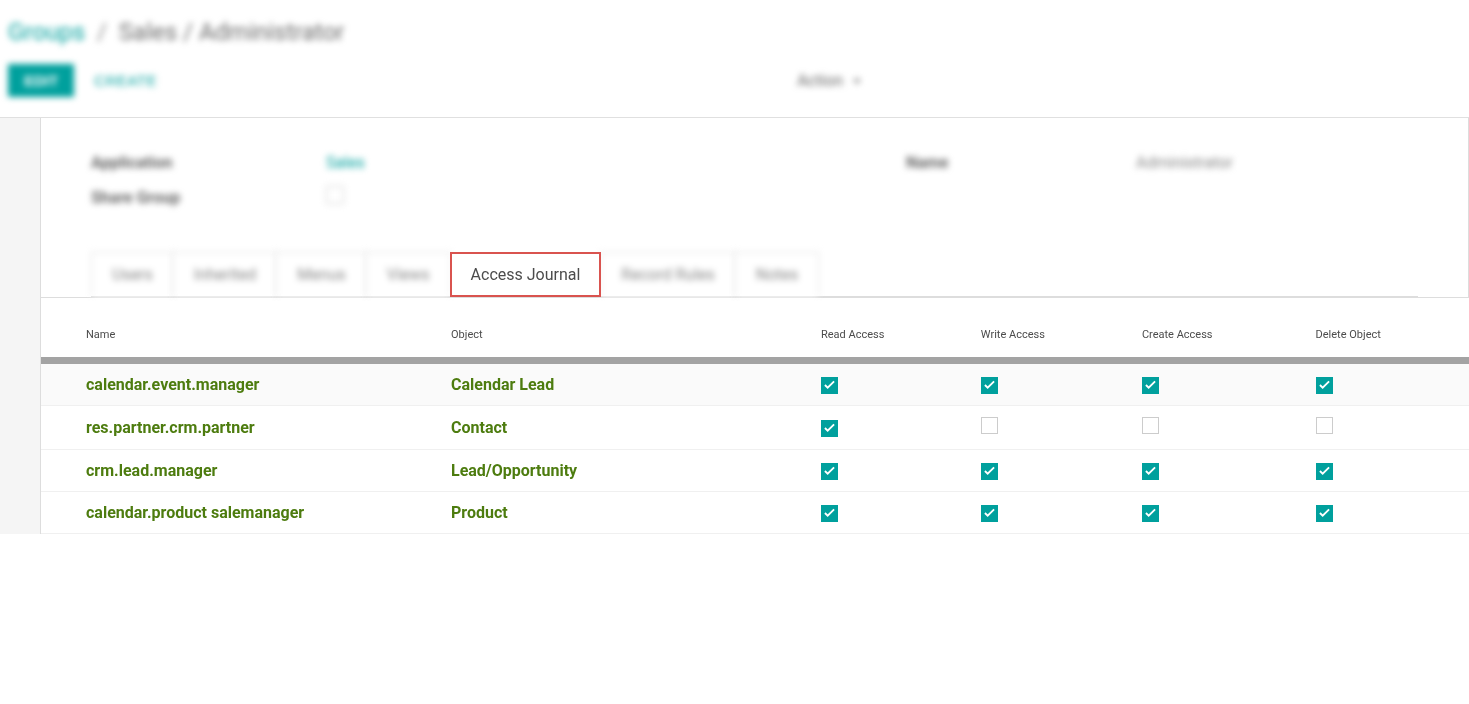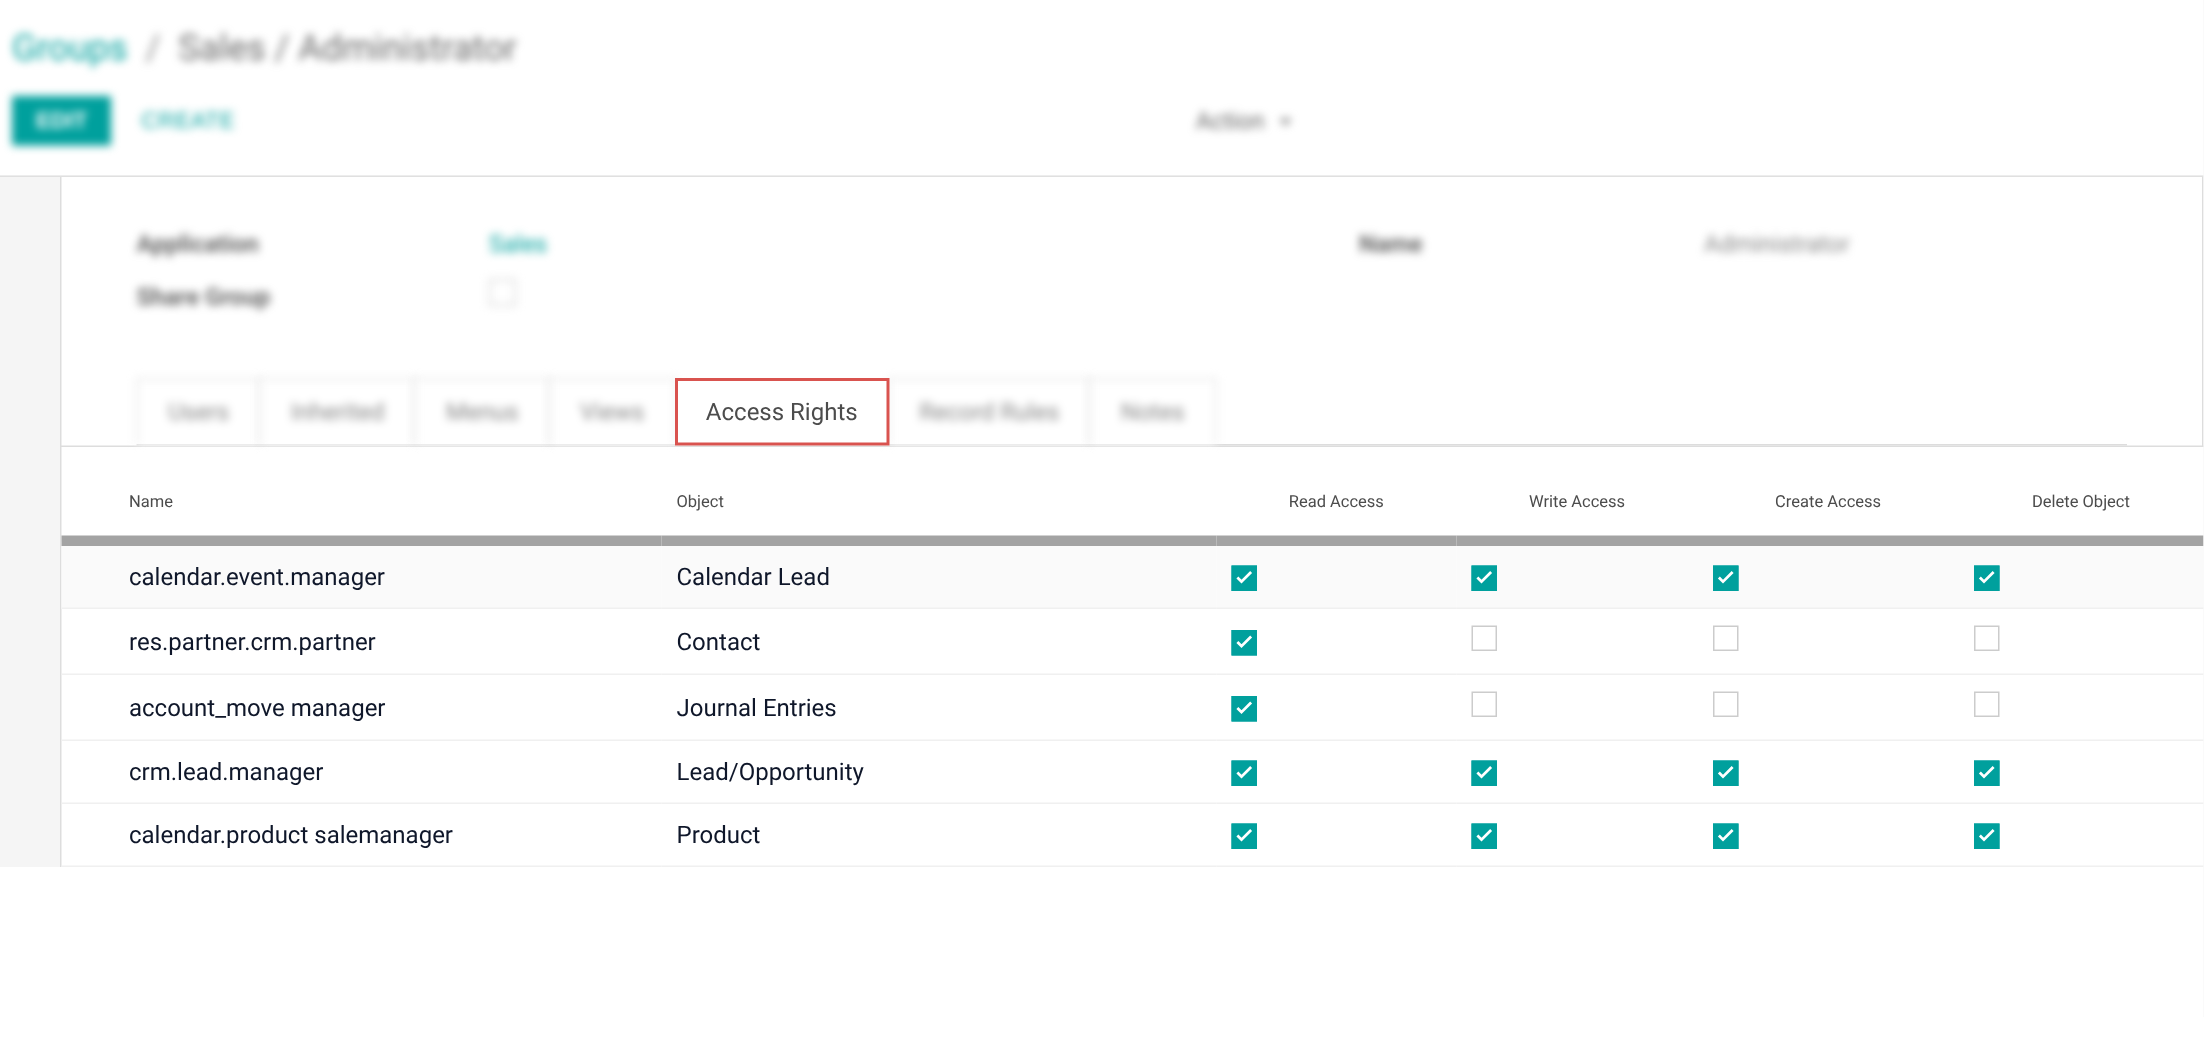--- a/index.html
+++ b/index.html
@@ -158,22 +158,23 @@
       font-size: 11px;
       padding: 30px 10px 16px 10px;
       border-bottom: 7px solid #a3a3a3;
     }
     thead th:first-child {
       padding-left: 45px;
     }
     tbody td {
       padding: 11px 10px;
       font-size: 16px;
-      color: #0f172a;
+      color: #4d7c0f;
       border-bottom: 1px solid #f0f0f0;
+      font-weight: bold;
     }
     tbody td:first-child {
       padding-left: 45px;
     }
     tbody tr:first-child {
       background: #fafafa;
     }
     .chk {
       width: 17px;
       height: 17px;
@@ -190,21 +191,21 @@
     .chk.on svg {
       display: block;
     }
     .chk svg {
       display: none;
       width: 11px;
       height: 10px;
     }
     .col-name { width: 400px; }
     .col-obj { width: 370px; }
-    .col-r, .col-w, .col-c, .col-d { text-align: center; margin-top: 45px; }
+    .col-r, .col-w, .col-c, .col-d { text-align: left; margin-top: 45px; }
   </style>
 </head>
 <body>
 
 <div class="top-area">
   <div class="breadcrumb">
     <span class="root">Groups</span>
     <span class="sep">/</span>
     <span>Sales / Administrator</span>
   </div>
@@ -232,21 +233,21 @@
           <span class="share-chk"></span>
         </div>
       </div>
     </div>
 
     <div class="tabs">
       <div class="tab">Users</div>
       <div class="tab">Inherited</div>
       <div class="tab">Menus</div>
       <div class="tab">Views</div>
-      <div class="tab active">Access Rights</div>
+      <div class="tab active">Access Journal</div>
       <div class="tab">Record Rules</div>
       <div class="tab">Notes</div>
     </div>
   </div>
 
   <div class="table-wrap">
     <table>
       <thead>
         <tr>
           <th class="col-name">Name</th>
@@ -288,32 +289,20 @@
             <td><span class="chk on">
                 <svg viewBox="0 0 12 10">
                   <path d="M1 5 L4 8 L11 1" stroke="#fff" stroke-width="2" fill="none"></path>
                 </svg>
               </span></td>
             <td><span class="chk"></span></td>
             <td><span class="chk"></span></td>
             <td><span class="chk"></span></td>
           </tr>
           <tr>
-            <td>account_move manager</td>
-            <td>Journal Entries</td>
-            <td><span class="chk on">
-                <svg viewBox="0 0 12 10">
-                  <path d="M1 5 L4 8 L11 1" stroke="#fff" stroke-width="2" fill="none"></path>
-                </svg>
-              </span></td>
-            <td><span class="chk"></span></td>
-            <td><span class="chk"></span></td>
-            <td><span class="chk"></span></td>
-          </tr>
-          <tr>
             <td>crm.lead.manager</td>
             <td>Lead/Opportunity</td>
             <td><span class="chk on">
                 <svg viewBox="0 0 12 10">
                   <path d="M1 5 L4 8 L11 1" stroke="#fff" stroke-width="2" fill="none"></path>
                 </svg>
               </span></td>
             <td><span class="chk on">
                 <svg viewBox="0 0 12 10">
                   <path d="M1 5 L4 8 L11 1" stroke="#fff" stroke-width="2" fill="none"></path>

